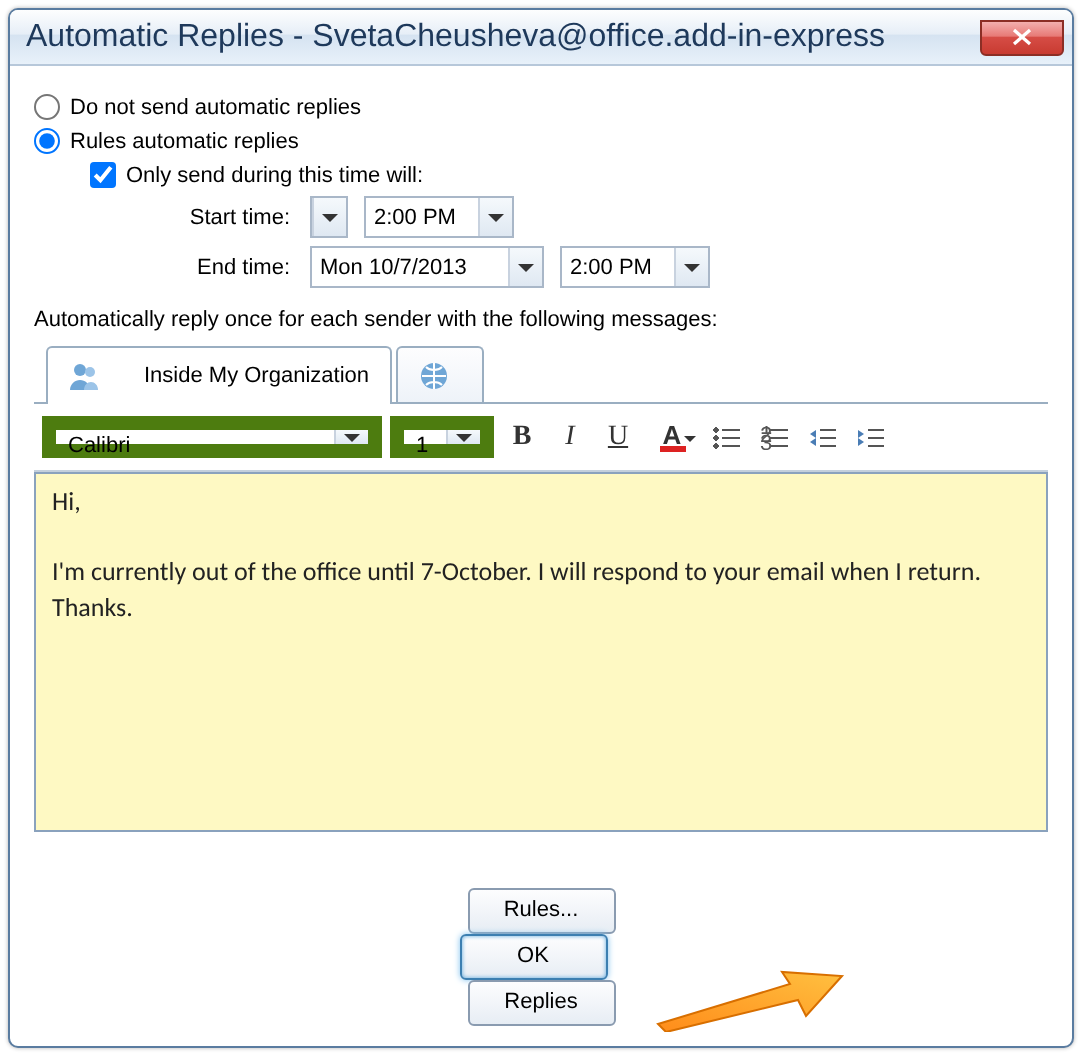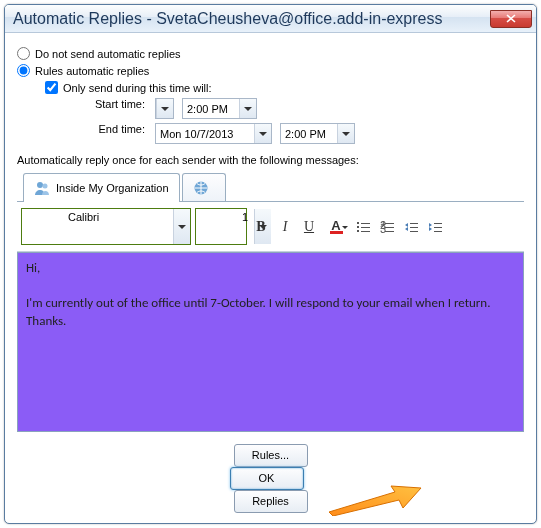--- a/index.html
+++ b/index.html
@@ -5,46 +5,46 @@
   * { box-sizing: border-box; font-family: "Segoe UI", Tahoma, sans-serif; font-size: 11px; }
   body { margin: 0; padding: 4px; background: #fff; }
   .window { width: 533px; height: 520px; border: 1px solid #5a7ca0; border-radius: 5px; background: #fff; position: relative; overflow: hidden; box-shadow: 0 0 2px rgba(0,0,0,.3); }
   .titlebar { height: 28px; background: linear-gradient(#fdfefe, #e6eef7 45%, #d5e3f1 46%, #e8f1fa); border-bottom: 1px solid #b7c8da; display: flex; align-items: center; padding: 0 2px 0 8px; }
   .titlebar .title { color: #1e395b; font-size: 16px; flex: 1; white-space: nowrap; overflow: hidden; }
   .close-btn { width: 42px; height: 18px; margin-right: 2px; background: linear-gradient(#f3afae, #e77975 45%, #d64d46 46%, #c83b31); border: 1px solid #8b2e25; border-radius: 0 0 3px 3px; color: #fff; display: flex; align-items: center; justify-content: center; font-weight: bold; font-size: 10px; cursor: pointer; }
   .content { padding: 10px 12px 8px 12px; position: relative; }
   .opt-row { display: flex; align-items: center; margin: 4px 0; }
   .opt-row input[type=radio], .opt-row input[type=checkbox] { margin: 0 5px 0 0; }
   .indent { margin-left: 28px; }
-  .time-row { display: flex; align-items: flex-start; margin: 4px 0 4px 60px; }
+  .time-row { display: flex; align-items: center; margin: 4px 0 4px 60px; }
   .time-row .lbl { width: 68px; text-align: right; margin-right: 10px; }
   .combo { display: inline-flex; border: 1px solid #a9b7c8; background: #fff; height: 21px; margin-right: 8px; }
   .combo input { border: none; outline: none; padding: 0 4px; height: 19px; }
   .combo .dd { width: 17px; border-left: 1px solid #c8d2df; background: linear-gradient(#f5f9fc,#dfe8f2); display: flex; align-items: center; justify-content: center; cursor: pointer; }
   .combo .dd::after { content: ""; border-left: 4px solid transparent; border-right: 4px solid transparent; border-top: 4px solid #333; }
   .auto-txt { margin: 10px 0 6px 0; }
   .tabs { display: flex; align-items: flex-end; border-bottom: 1px solid #9aaec1; padding-left: 6px; height: 30px; }
   .tab { display: flex; align-items: center; padding: 0 10px; height: 28px; border: 1px solid #9aaec1; border-bottom: none; background: linear-gradient(#fdfdfe,#eef3f9); border-radius: 3px 3px 0 0; margin-right: 2px; cursor: pointer; position: relative; }
-  .tab.active { background: #fff; height: 29px; top: 1px; z-index: 2; }
+  .tab.active { background: #fff; height: 29px; top: 1px; z-index: 2; gap: 16px; }
   .tab .ico { width: 16px; height: 16px; margin-right: 6px; }
   .toolbar { display: flex; align-items: center; padding: 6px 4px; gap: 4px; border-bottom: 1px solid #c4d0dc; background: #fff; }
-  .tb-combo { display: inline-flex; border: 1px solid #4d7c0f; height: 37px; background: #fff; padding-left: 40px; }
+  .tb-combo { display: inline-flex; border: 7px solid #4d7c0f; height: 21px; background: #fff; }
   .tb-combo span { padding: 2px 6px; }
   .tb-combo .dd { width: 17px; border-left: 1px solid #c8d2df; background: linear-gradient(#f5f9fc,#dfe8f2); display: flex; align-items: center; justify-content: center; cursor: pointer; }
   .tb-combo .dd::after { content: ""; border-left: 4px solid transparent; border-right: 4px solid transparent; border-top: 4px solid #333; }
   .tb-btn { width: 20px; height: 20px; display: flex; align-items: center; justify-content: center; cursor: pointer; font-family: "Times New Roman", serif; font-size: 14px; color: #333; }
   .tb-btn.bold { font-weight: bold; }
   .tb-btn.italic { font-style: italic; }
   .tb-btn.underline { text-decoration: underline; }
   .tb-btn.color { flex-direction: column; position: relative; width: 26px; }
   .tb-btn.color .A { font-weight: bold; font-size: 13px; line-height: 11px; }
   .tb-btn.color .bar { height: 3px; width: 13px; background: #d22; }
   .tb-btn.color::after { content:""; width:0; height:0; border-left:3px solid transparent; border-right:3px solid transparent; border-top:3px solid #333; position: absolute; right: 1px; top: 9px; }
   .tb-list { position: relative; }
-  .editor { border: 1px solid #8aa2bd; height: 180px; padding: 6px 8px; background: #8b5cf6; font-family: Calibri, sans-serif; font-size: 13px; color: #222; line-height: 1.35; white-space: pre-wrap; }
+  .editor { border: 1px solid #8aa2bd; height: 180px; padding: 6px 8px; background: #fef9c3; font-family: Calibri, sans-serif; font-size: 13px; color: #222; line-height: 1.35; white-space: pre-wrap; }
   .footer { position: absolute; bottom: 10px; left: 12px; right: 12px; display: flex; align-items: center; flex-direction: column; }
   .btn { min-width: 74px; height: 23px; padding: 0 10px; border: 1px solid #8a9bb0; background: linear-gradient(#fdfdfe,#e7edf4); border-radius: 3px; cursor: pointer; text-align: center; line-height: 21px; }
   .btn.default { border: 1px solid #3c7fb1; box-shadow: 0 0 2px #5aa7dd inset, 0 0 3px #7fc1ee; }
   .spacer { flex: 1; }
   .arrow { position: absolute; bottom: 7px; left: 320px; pointer-events: none; }
   svg.list-ico line,svg.list-ico circle,svg.list-ico rect{shape-rendering:crispEdges}
 </style>
 </head>
 <body>
 

